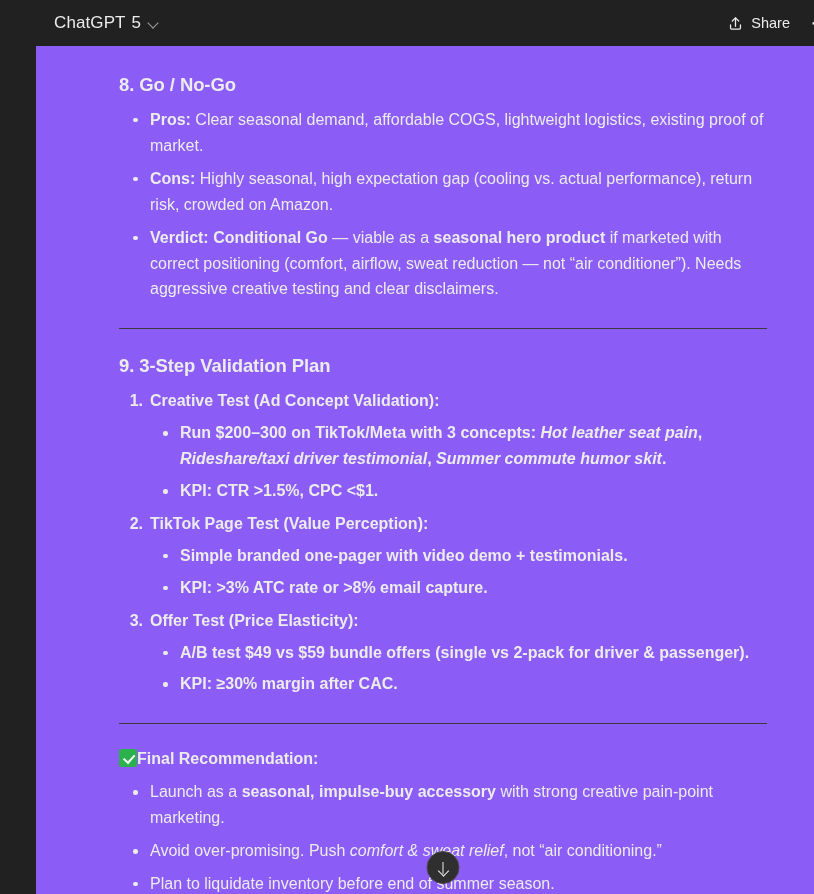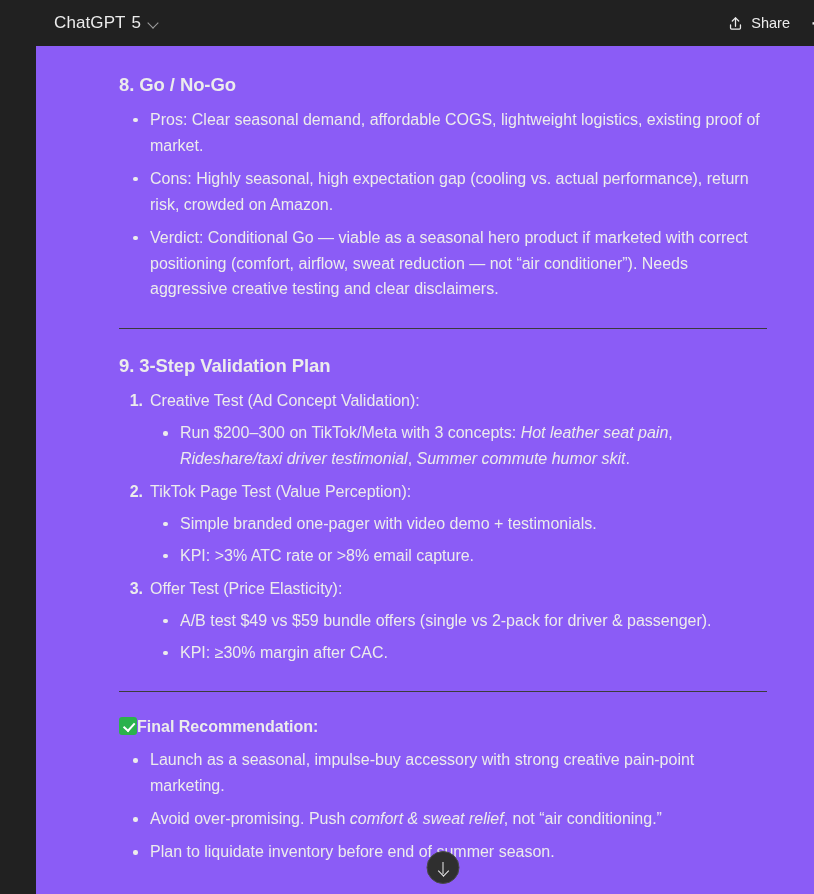--- a/index.html
+++ b/index.html
@@ -157,28 +157,28 @@
     text-align: right;
     font-weight: 700;
     color: #ececec;
   }
   ol.numbered ul.bullets {
     margin: 2px 0 2px 0;
   }
   ol.numbered ul.bullets > li {
     padding-left: 30px;
     margin: 6px 0;
-    font-weight: 400;
+    font-weight: 700;
   }
   ol.numbered ul.bullets > li::before {
     left: 13px;
     top: 11px;
   }
-  .li-head { font-weight: 400; }
-  b, strong { font-weight: 400; color: #ececec; }
+  .li-head { font-weight: 700; }
+  b, strong { font-weight: 700; color: #ececec; }
   i, em { font-style: italic; }
   hr.sep {
     border: none;
     border-top: 1px solid #3b3b3b;
     margin: 26px 0 22px 0;
   }
   .final-head {
     display: flex;
     align-items: flex-start;
     gap: 0;
@@ -294,20 +294,23 @@
       <hr class="sep">
 
       <h3 class="section">9. 3-Step Validation Plan</h3>
       <ol class="numbered">
         <li>
           <span class="li-head">Creative Test (Ad Concept Validation):</span>
           <ul class="bullets">
             <li>
               <span>Run $200–300 on TikTok/Meta with 3 concepts: </span><i>Hot leather seat pain</i><span>, </span><i>Rideshare/taxi driver testimonial</i><span>, </span><i>Summer commute humor skit</i><span>.</span>
             </li>
+            <li>
+              <span>KPI: CTR &gt;1.5%, CPC &lt;$1.</span>
+            </li>
           </ul>
         </li>
         <li>
           <span class="li-head">TikTok Page Test (Value Perception):</span>
           <ul class="bullets">
             <li>
               <span>Simple branded one-pager with video demo + testimonials.</span>
             </li>
             <li>
               <span>KPI: &gt;3% ATC rate or &gt;8% email capture.</span>

